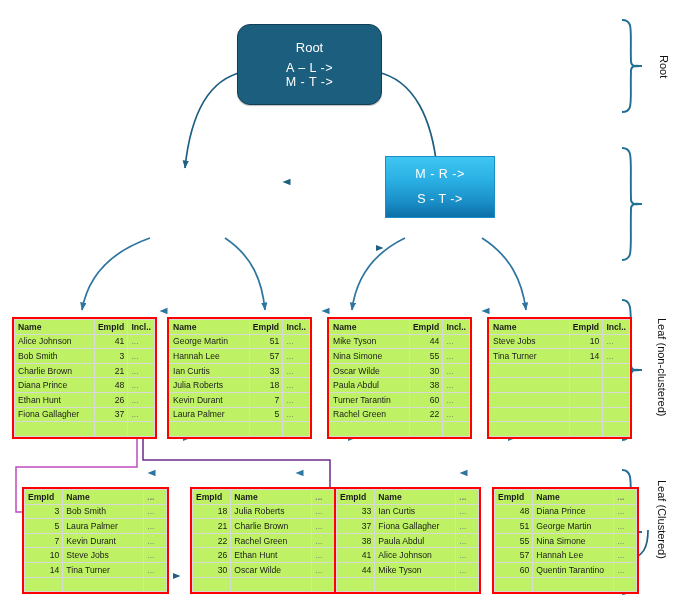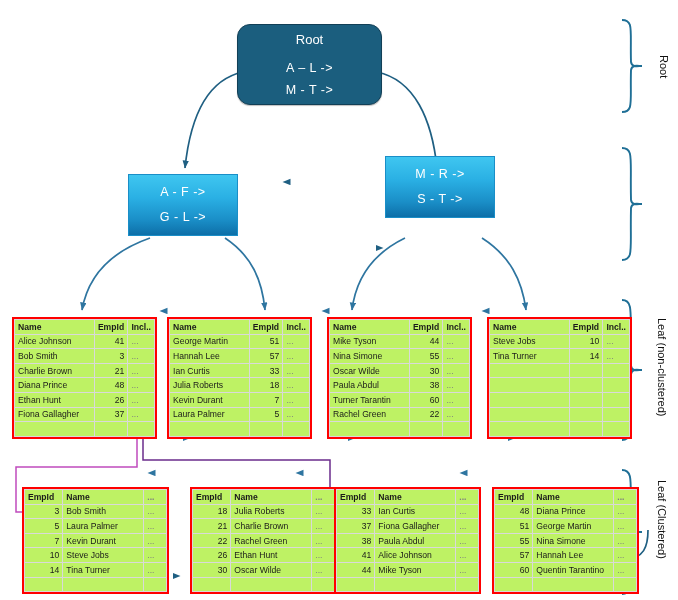--- a/index.html
+++ b/index.html
@@ -14,21 +14,21 @@
   
   .node{position:absolute;box-sizing:border-box;display:flex;flex-direction:column;
         align-items:center;justify-content:center;color:#ffffff;text-align:center;}
   .node .ln{line-height:1.05;letter-spacing:.5px;}
   .root-node{
     left:237px;top:24px;width:145px;height:81px;border-radius:13px;
     background:#1b5e7e;border:1px solid #123f56;
     box-shadow:0 1px 1px rgba(0,0,0,.25);
   }
   .root-node .t{font-size:13px;margin-bottom:7px;}
-  .root-node .ln{font-size:12.5px;margin-top:8px;}
+  .root-node .ln{font-size:12.5px;margin-top:0;}
   .mid-node{
     width:110px;height:62px;
     background:linear-gradient(180deg,#3fc6f0 0%,#2ab0e4 38%,#1a8ec7 75%,#0d6fa8 100%);
     border:1px solid #1a8ec7;
   }
   .mid-node .ln{font-size:12.5px;}
   .mid-node .ln:first-child{margin-bottom:12px;}
   #mid-left{left:128px;top:174px;}
   #mid-right{left:385px;top:156px;}
 
@@ -154,24 +154,20 @@
                C638,532 632,530 631,536 C630,582 634,594 622,594"></path>
     </g>
   </svg>
 
   <div class="node root-node" id="root-node">
     <div class="t">Root</div>
     <div class="ln">A – L -&gt;</div>
     <div class="ln">M - T -&gt;</div>
   </div>
 
-  <div class="node mid-node" id="mid-left">
-    <div class="ln">A - F -&gt;</div>
-    <div class="ln">G - L -&gt;</div>
-  </div>
   <div class="node mid-node" id="mid-right">
     <div class="ln">M - R -&gt;</div>
     <div class="ln">S - T -&gt;</div>
   </div>
 
   <div class="tbl leafnc" id="leaf-nc-0">
     <table>
         <tbody>
           <tr>
             <th class="c-name">Name</th>

